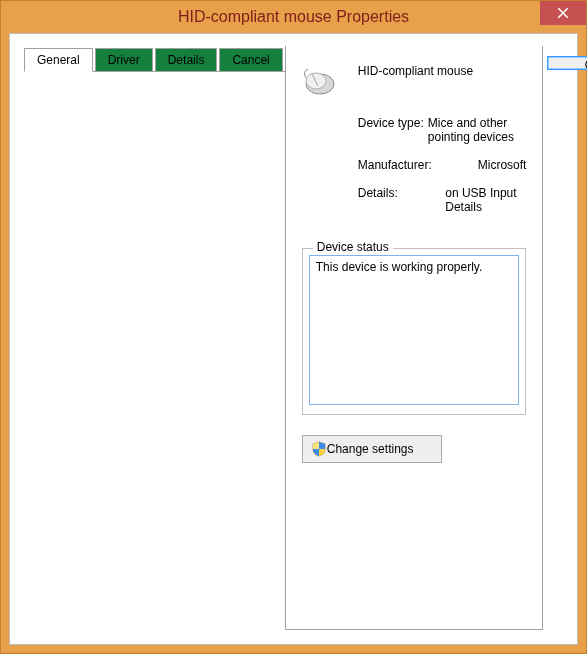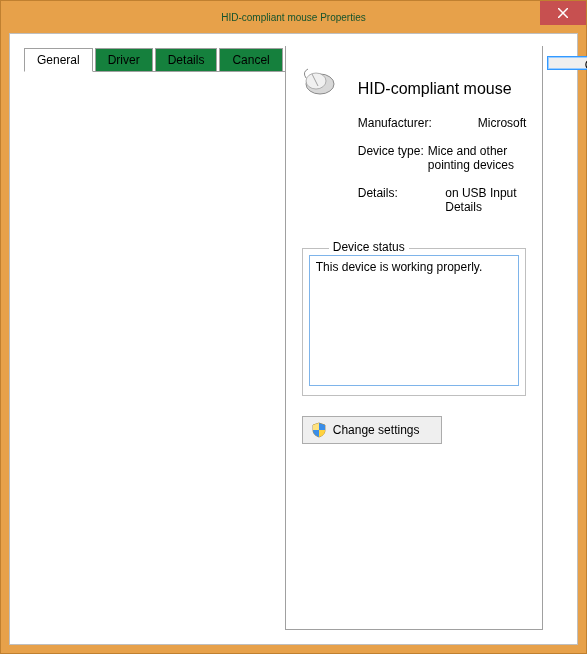--- a/index.html
+++ b/index.html
@@ -23,22 +23,22 @@
   }
   .titlebar {
     height: 32px;
     display: flex;
     align-items: center;
     position: relative;
   }
   .title-text {
     flex: 1;
     text-align: center;
-    font-size: 10px;
-    color: #14532d;
+    font-size: 16px;
+    color: #7f1d1d;
   }
   .close-btn {
     width: 46px;
     height: 24px;
     background: #C75050;
     color: #fff;
     display: flex;
     align-items: center;
     justify-content: center;
     position: absolute;
@@ -82,59 +82,58 @@
   .tab-body {
     border: 1px solid #A0A0A0;
     border-top: none;
     flex: 1;
     padding: 18px 16px 16px 16px;
     display: flex;
     flex-direction: column;
   }
   .header-row { display: flex; align-items: flex-start; gap: 14px; margin-bottom: 18px; }
   .mouse-icon { width: 42px; height: 34px; flex-shrink: 0; }
-  .device-name { font-size: 16px; margin-top: 16px; }
+  .device-name { font-size: 12px; margin-top: 0; }
   .info-rows { margin-left: 56px; margin-bottom: 20px; }
   .info-row { display: flex; margin-bottom: 14px; }
   .info-label { width: 120px; }
   .info-value { }
   .fieldset {
     border: 1px solid #BFBFBF;
     padding: 6px 6px 6px 6px;
     position: relative;
     margin-bottom: 20px;
   }
   .fieldset-legend {
     position: absolute;
     top: -9px;
-    left: 26px;
+    left: 10px;
     background: #fff;
     padding: 0 4px;
     font-size: 12px;
   }
   .status-box {
     width: 100%;
-    height: 131px;
+    height: 150px;
     border: 1px solid #7EB4EA;
     background: #fff;
     font-family: inherit;
     font-size: 12px;
     padding: 4px 6px;
     resize: none;
     overflow-y: scroll;
   }
   .change-btn {
     width: 140px;
     height: 28px;
     border: 1px solid #ACACAC;
     background: #EFEFEF;
     display: flex;
     align-items: center;
     justify-content: flex-start;
-    gap: 6px;
     padding: 0 8px;
     cursor: pointer;
     font-family: inherit;
     font-size: 12px;
   }
   .shield-icon { width: 16px; height: 16px; flex-shrink: 0; }
   .button-row {
     display: flex;
     justify-content: flex-end;
     gap: 10px;
@@ -185,26 +184,26 @@
           <ellipse cx="18" cy="20" rx="14" ry="10" fill="#D8D8D8" stroke="#8A8A8A" stroke-width="1"></ellipse>
           <ellipse cx="14" cy="17" rx="10" ry="8" fill="#F0F0F0" stroke="#A0A0A0" stroke-width="0.8"></ellipse>
           <line x1="10" y1="10" x2="16" y2="22" stroke="#8A8A8A" stroke-width="0.8"></line>
           <path d="M4 14 Q 0 8 6 5" fill="none" stroke="#8A8A8A" stroke-width="1"></path>
         </svg>
         <div class="device-name">HID-compliant mouse</div>
       </div>
 
       <div class="info-rows">
         <div class="info-row">
+          <div class="info-label">Device type:</div>
+          <div class="info-value">Mice and other pointing devices</div>
+        </div>
+        <div class="info-row">
           <div class="info-label">Manufacturer:</div>
           <div class="info-value">Microsoft</div>
-        </div>
-        <div class="info-row">
-          <div class="info-label">Device type:</div>
-          <div class="info-value">Mice and other pointing devices</div>
         </div>
         <div class="info-row">
           <div class="info-label">Details:</div>
           <div class="info-value">on USB Input Details</div>
         </div>
       </div>
 
       <div class="fieldset">
         <div class="fieldset-legend">Device status</div>
         <textarea class="status-box" readonly="" style="">This device is working properly.</textarea>

